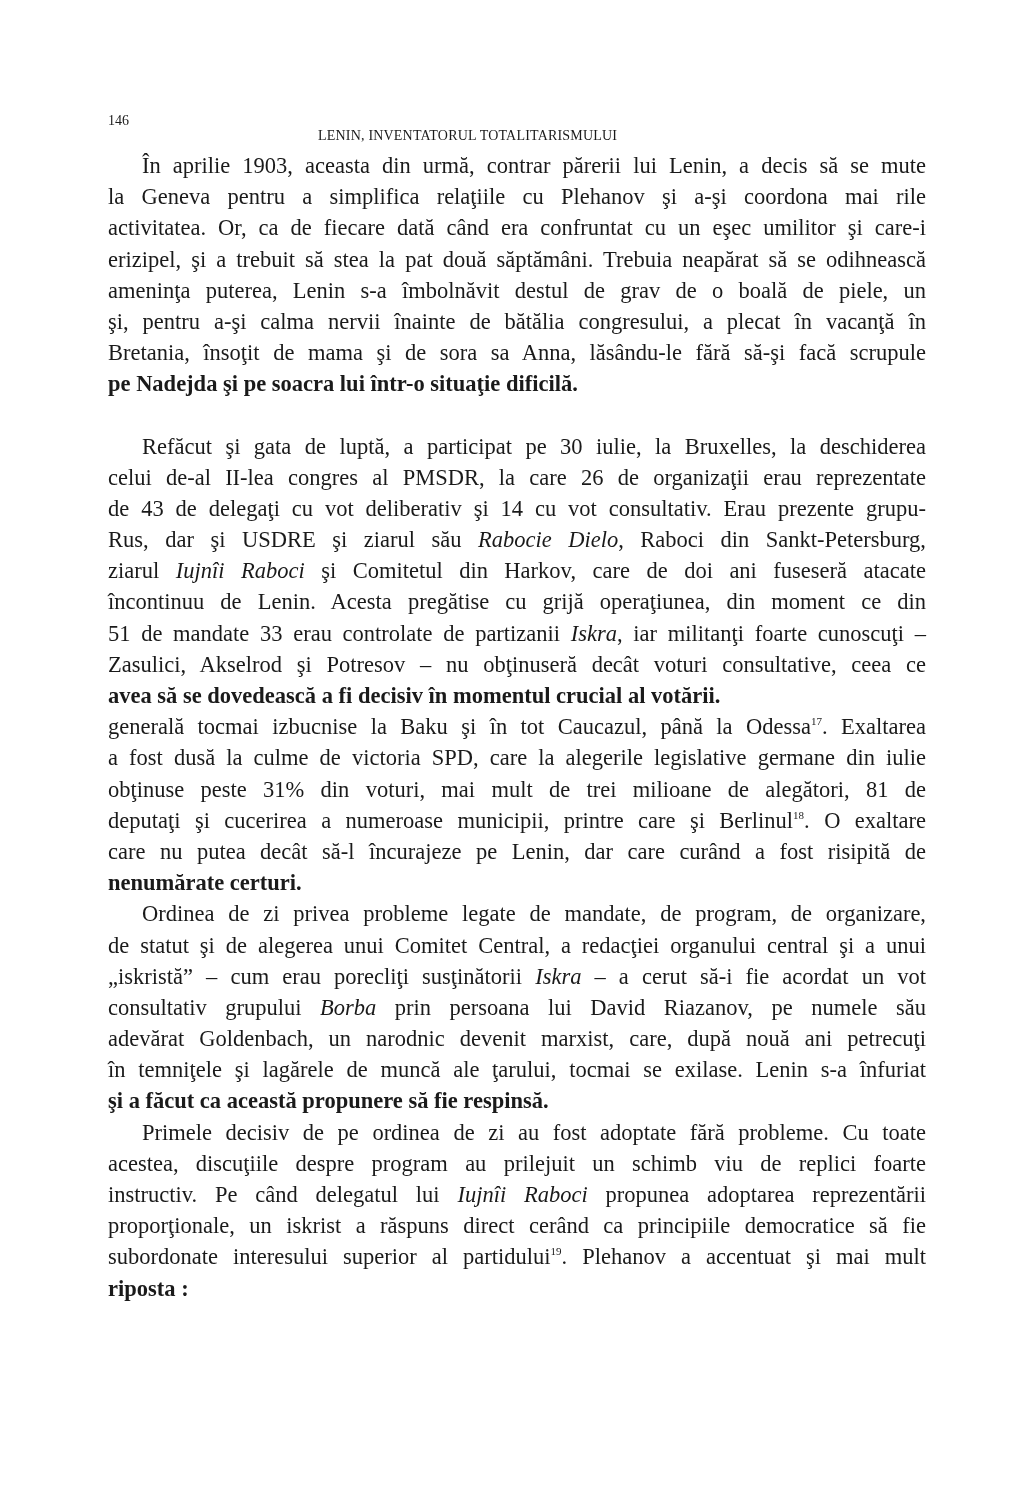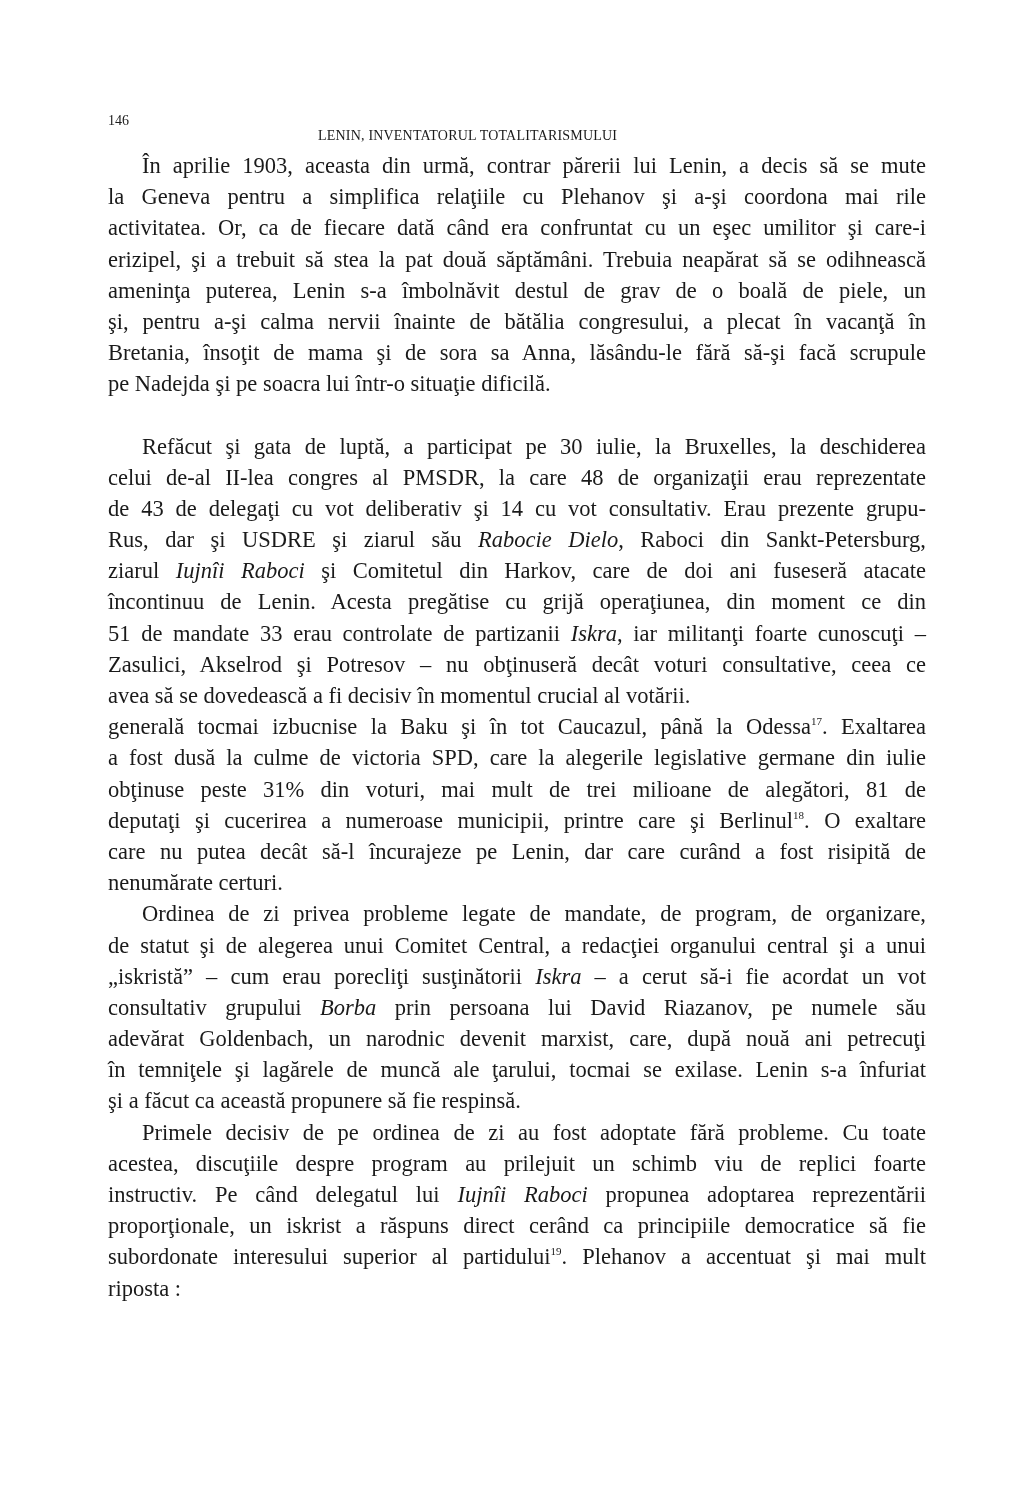--- a/index.html
+++ b/index.html
@@ -5,21 +5,21 @@
   html, body { margin: 0; padding: 0; background: #ffffff; }
   body { width: 1024px; height: 1504px; position: relative; overflow: hidden;
          font-family: "Liberation Serif", "DejaVu Serif", serif; color: #1a1a1a; }
   .header { position: absolute; top: 88px; left: 108px; width: 818px; height: 30px;
             font-size: 14px; margin-top: 21px; }
   .page-num { position: absolute; left: 0; top: 4px; }
   .running-title { position: absolute; left: 210px; top: 19px; letter-spacing: 0.2px; }
   .body { position: absolute; left: 108px; top: 141px; width: 818px; margin-top: 9px; }
   .line { font-size: 22.5px; height: 31.2px; line-height: 31.2px; white-space: nowrap;
           text-align: justify; text-align-last: justify; }
-  .line.last { text-align-last: left; }
+  .line.last { text-align-last: left; font-weight: bold; }
   .line.indent { padding-left: 34px; }
   .gap { height: 31px; }
   i { font-style: italic; }
   sup { font-size: 11px; line-height: 0; vertical-align: 9px; }
 </style>
 </head>
 <body>
 
 <div class="header">
   <span class="page-num">146</span>
@@ -33,21 +33,21 @@
       <div class="line"><span>activitatea. Or, ca de fiecare dată când era confruntat cu un eşec umilitor şi care-i</span></div>
       <div class="line"><span>erizipel, şi a trebuit să stea la pat două săptămâni. Trebuia neapărat să se odihnească</span></div>
       <div class="line"><span>ameninţa puterea, Lenin s-a îmbolnăvit destul de grav de o boală de piele, un</span></div>
       <div class="line"><span>şi, pentru a-şi calma nervii înainte de bătălia congresului, a plecat în vacanţă în</span></div>
       <div class="line"><span>Bretania, însoţit de mama şi de sora sa Anna, lăsându-le fără să-şi facă scrupule</span></div>
       <div class="line last"><span>pe Nadejda şi pe soacra lui într-o situaţie dificilă.</span></div>
     </div>
     <div class="gap"></div>
     <div>
       <div class="line indent"><span>Refăcut şi gata de luptă, a participat pe 30 iulie, la Bruxelles, la deschiderea</span></div>
-      <div class="line"><span>celui de-al II-lea congres al PMSDR, la care 48 de organizaţii erau reprezentate</span></div>
+      <div class="line"><span>celui de-al II-lea congres al PMSDR, la care 26 de organizaţii erau reprezentate</span></div>
       <div class="line"><span>de 43 de delegaţi cu vot deliberativ şi 14 cu vot consultativ. Erau prezente grupu-</span></div>
       <div class="line"><span>Rus, dar şi USDRE şi ziarul său </span><i>Rabocie Dielo</i><span>, Raboci din Sankt-Petersburg,</span></div>
       <div class="line"><span>ziarul </span><i>Iujnîi Raboci</i><span> şi Comitetul din Harkov, care de doi ani fuseseră atacate</span></div>
       <div class="line"><span>încontinuu de Lenin. Acesta pregătise cu grijă operaţiunea, din moment ce din</span></div>
       <div class="line"><span>51 de mandate 33 erau controlate de partizanii </span><i>Iskra</i><span>, iar militanţi foarte cunoscuţi –</span></div>
       <div class="line"><span>Zasulici, Akselrod şi Potresov – nu obţinuseră decât voturi consultative, ceea ce</span></div>
       <div class="line last"><span>avea să se dovedească a fi decisiv în momentul crucial al votării.</span></div>
     </div>
     <div>
       <div class="line"><span>generală tocmai izbucnise la Baku şi în tot Caucazul, până la Odessa</span><sup>17</sup><span>. Exaltarea</span></div>

